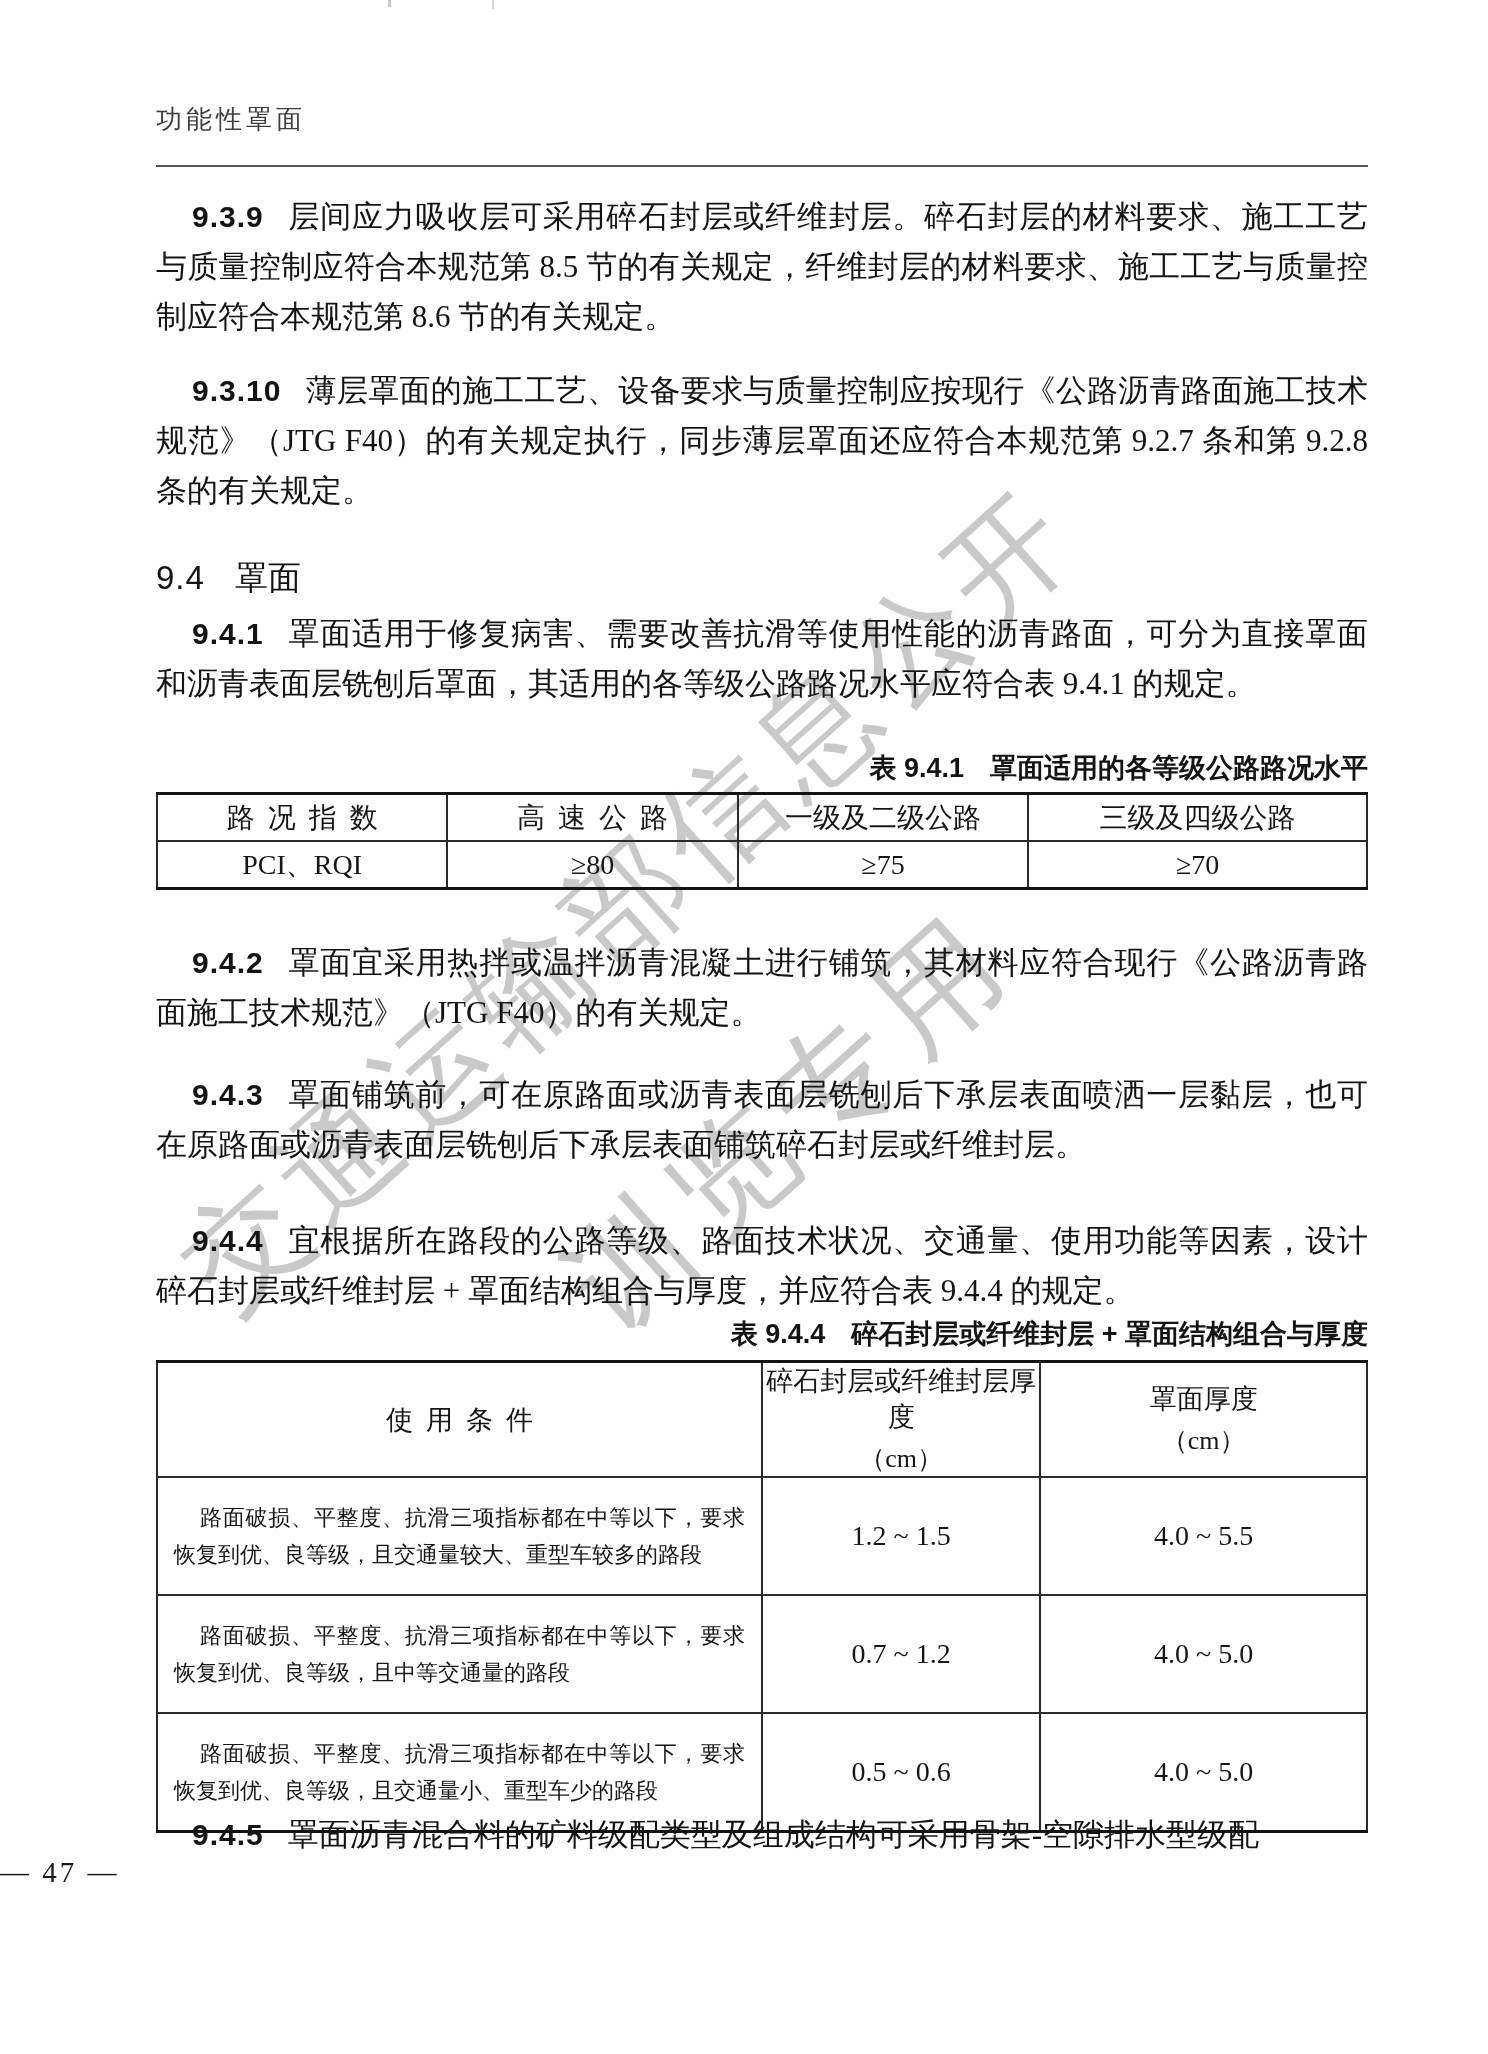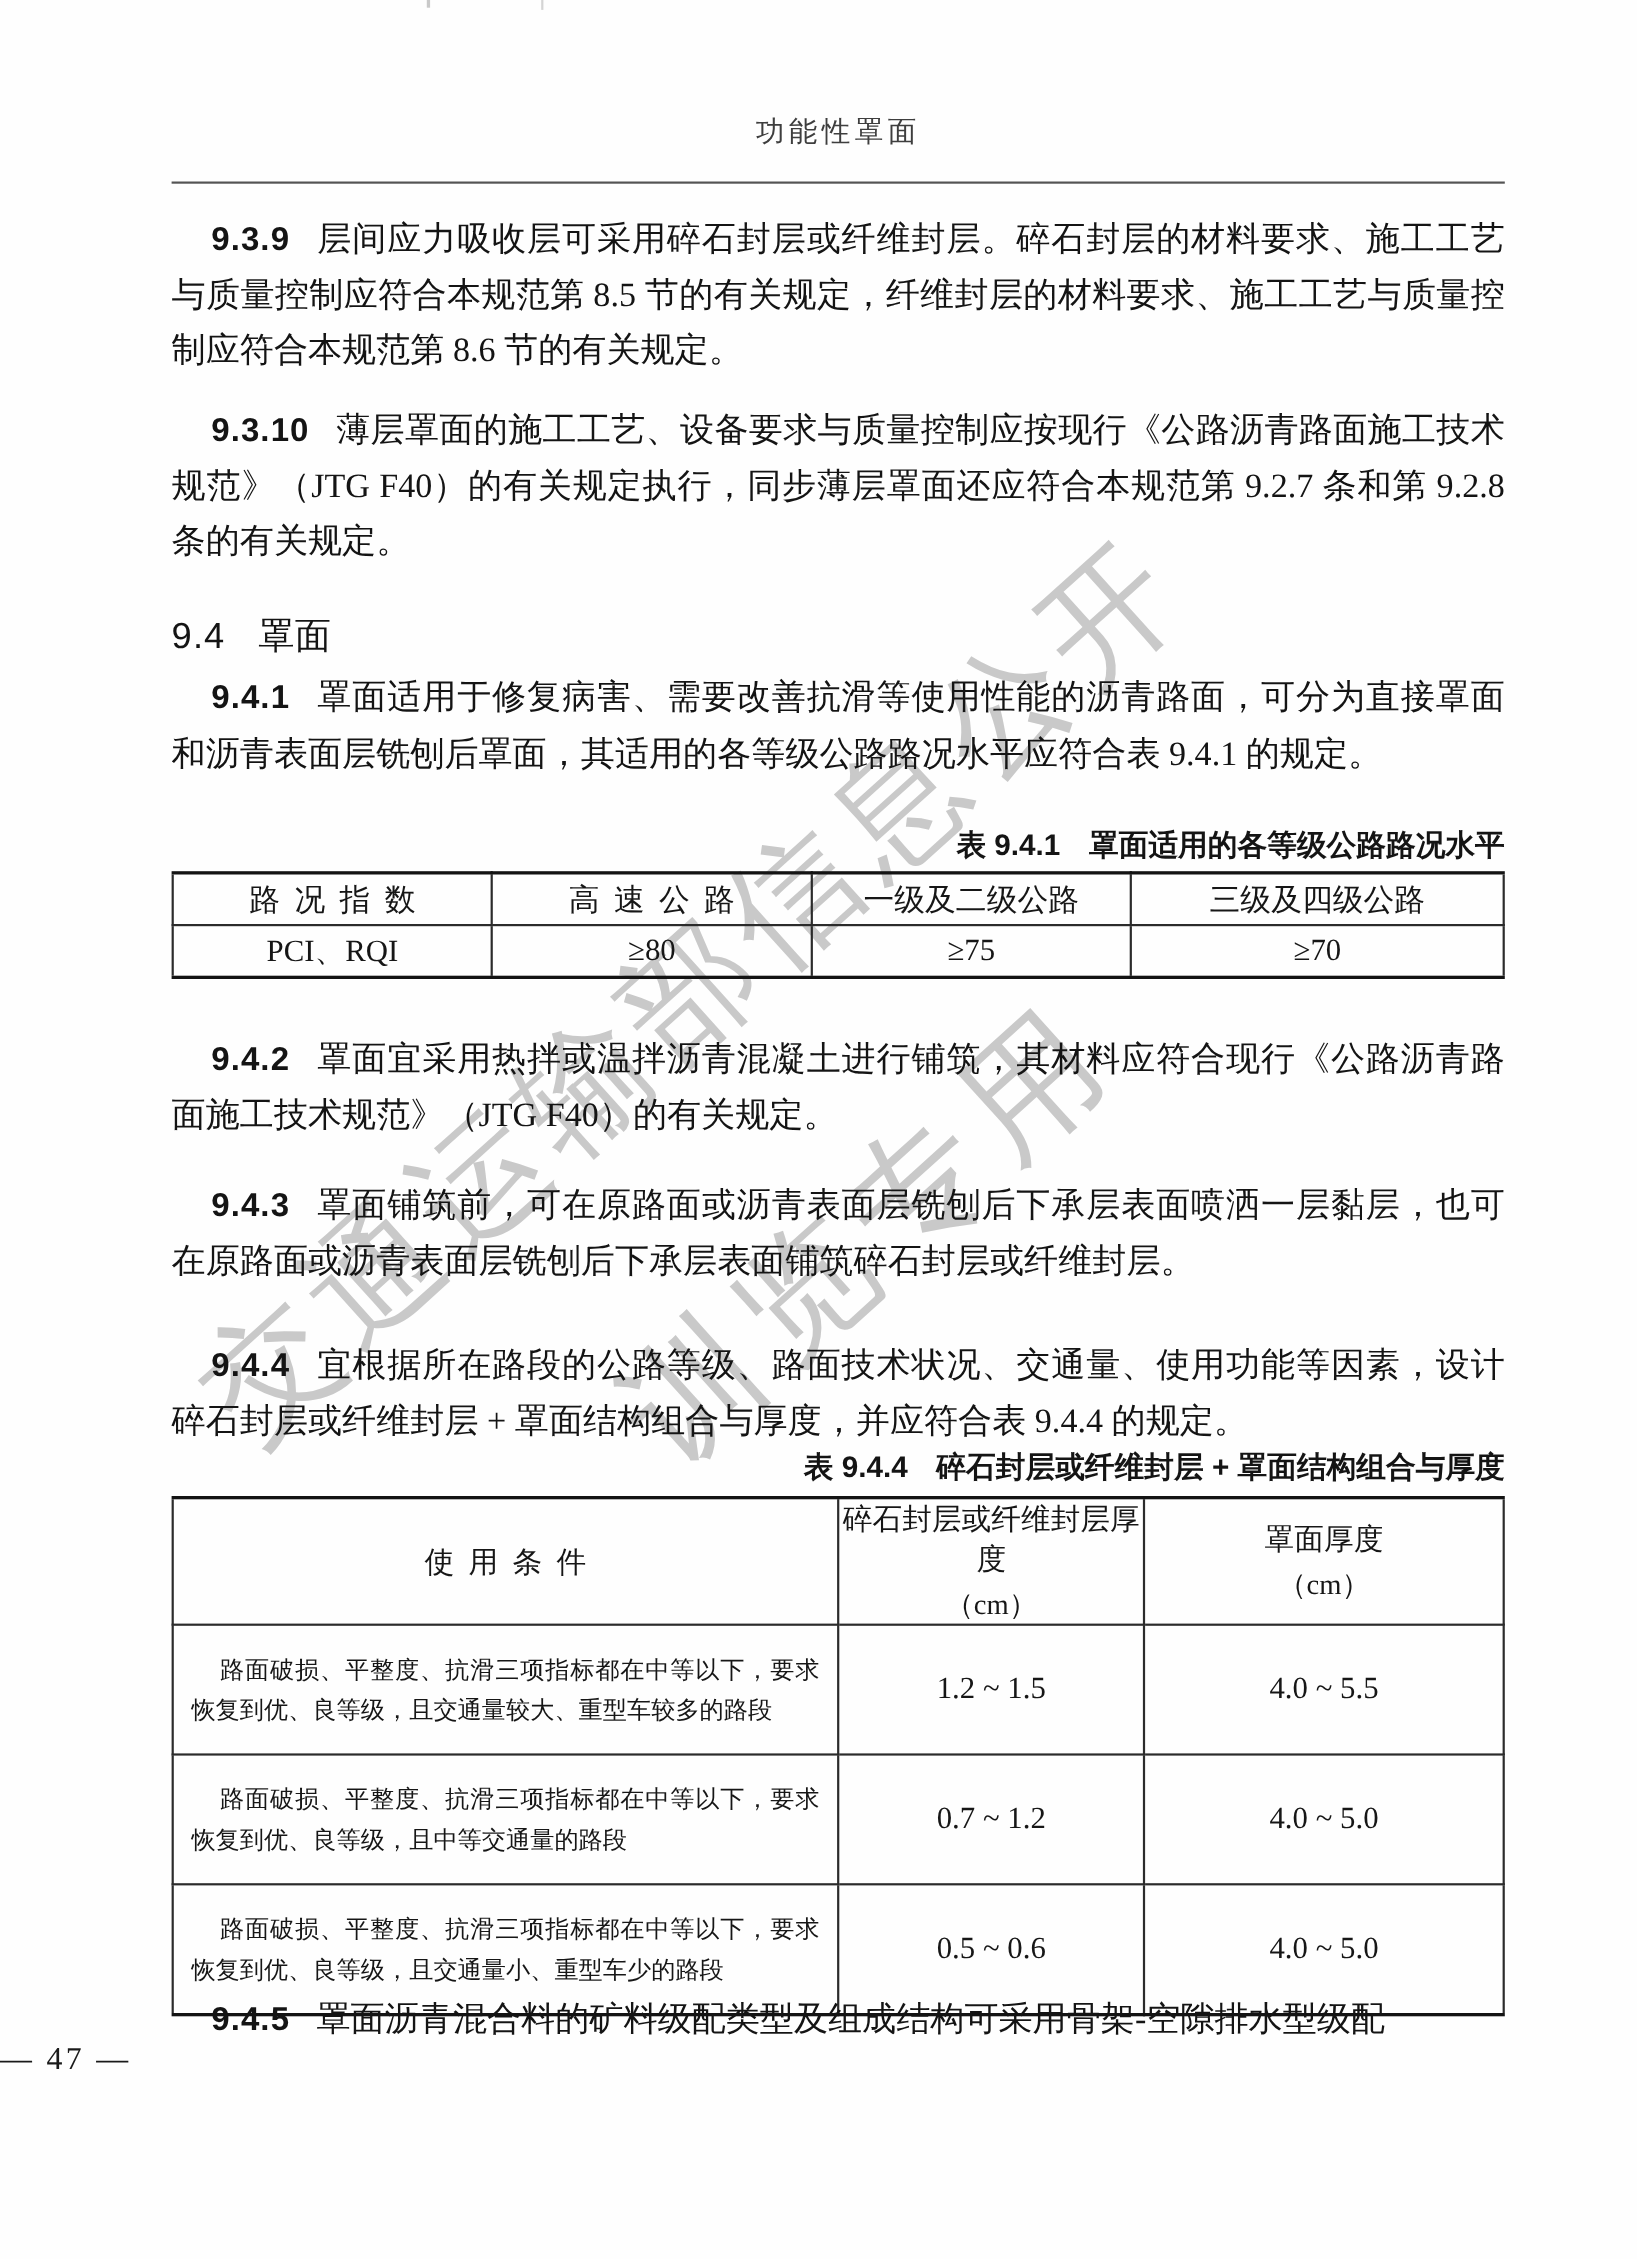--- a/index.html
+++ b/index.html
@@ -24,21 +24,21 @@
   }
   .wm1{left:40px;top:820px;width:1180px;font-size:118px;letter-spacing:10px;transform:rotate(-42deg);}
   .wm2{left:500px;top:1040px;width:580px;font-size:122px;letter-spacing:16px;transform:rotate(-42deg);}
   
   .scan-mark{position:absolute;background:#c9c9c9;z-index:0;}
   .sm1{left:388px;top:0;width:3px;height:7px;}
   .sm2{left:492px;top:0;width:2px;height:9px;background:#d4d4d4;}
   
   .running-header{
     position:absolute;left:156px;width:1212px;top:102px;
-    text-align:center;font-size:26px;color:#3e3e3e;letter-spacing:4px;z-index:1;
+    text-align:left;font-size:26px;color:#3e3e3e;letter-spacing:4px;z-index:1;
   }
   .header-rule{position:absolute;left:156px;width:1212px;top:165px;height:2px;background:#545454;z-index:1;}
   .page-footer{
     position:absolute;left:0;width:100%;top:1856px;text-align:left;
     font-size:29px;letter-spacing:3px;color:#1a1a1a;z-index:1;
   }
   
   .blk{position:absolute;left:156px;width:1212px;z-index:1;}
   .clause{font-size:31px;line-height:50px;text-align:justify;text-justify:inter-ideograph;margin:0;text-indent:36px;}
   .clause-num{

